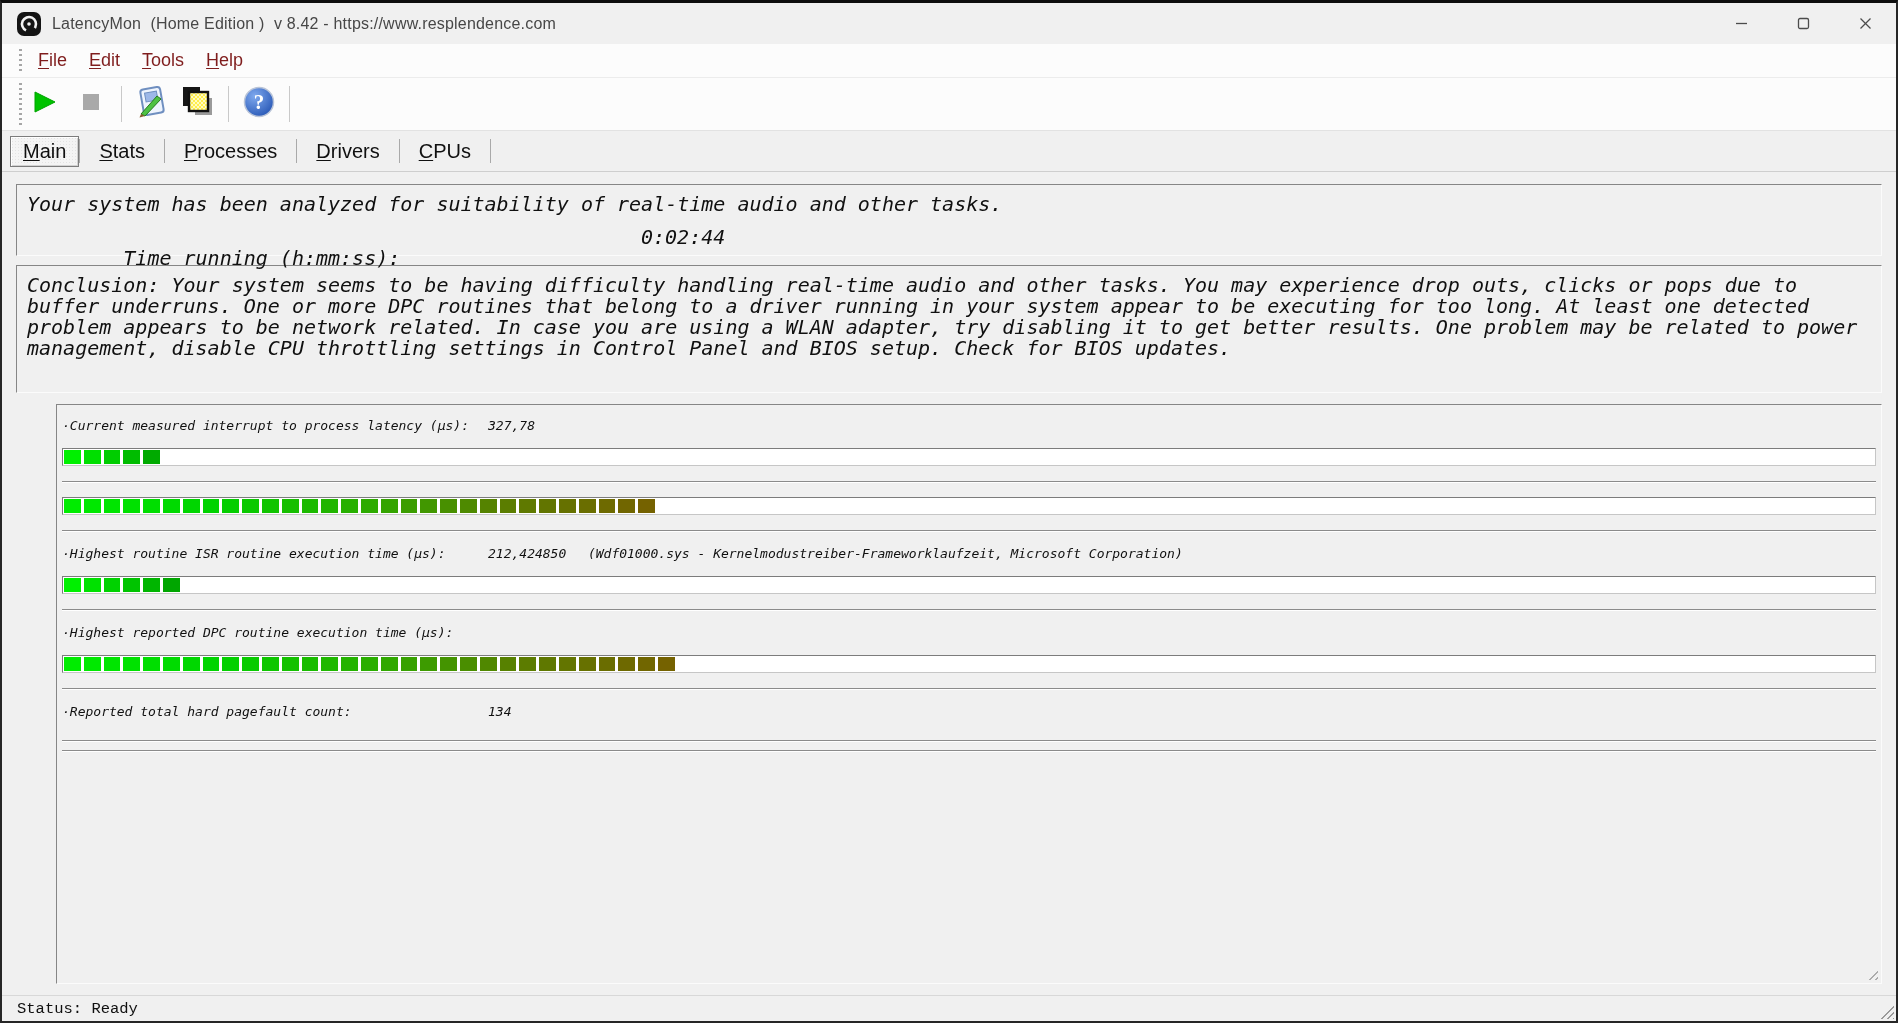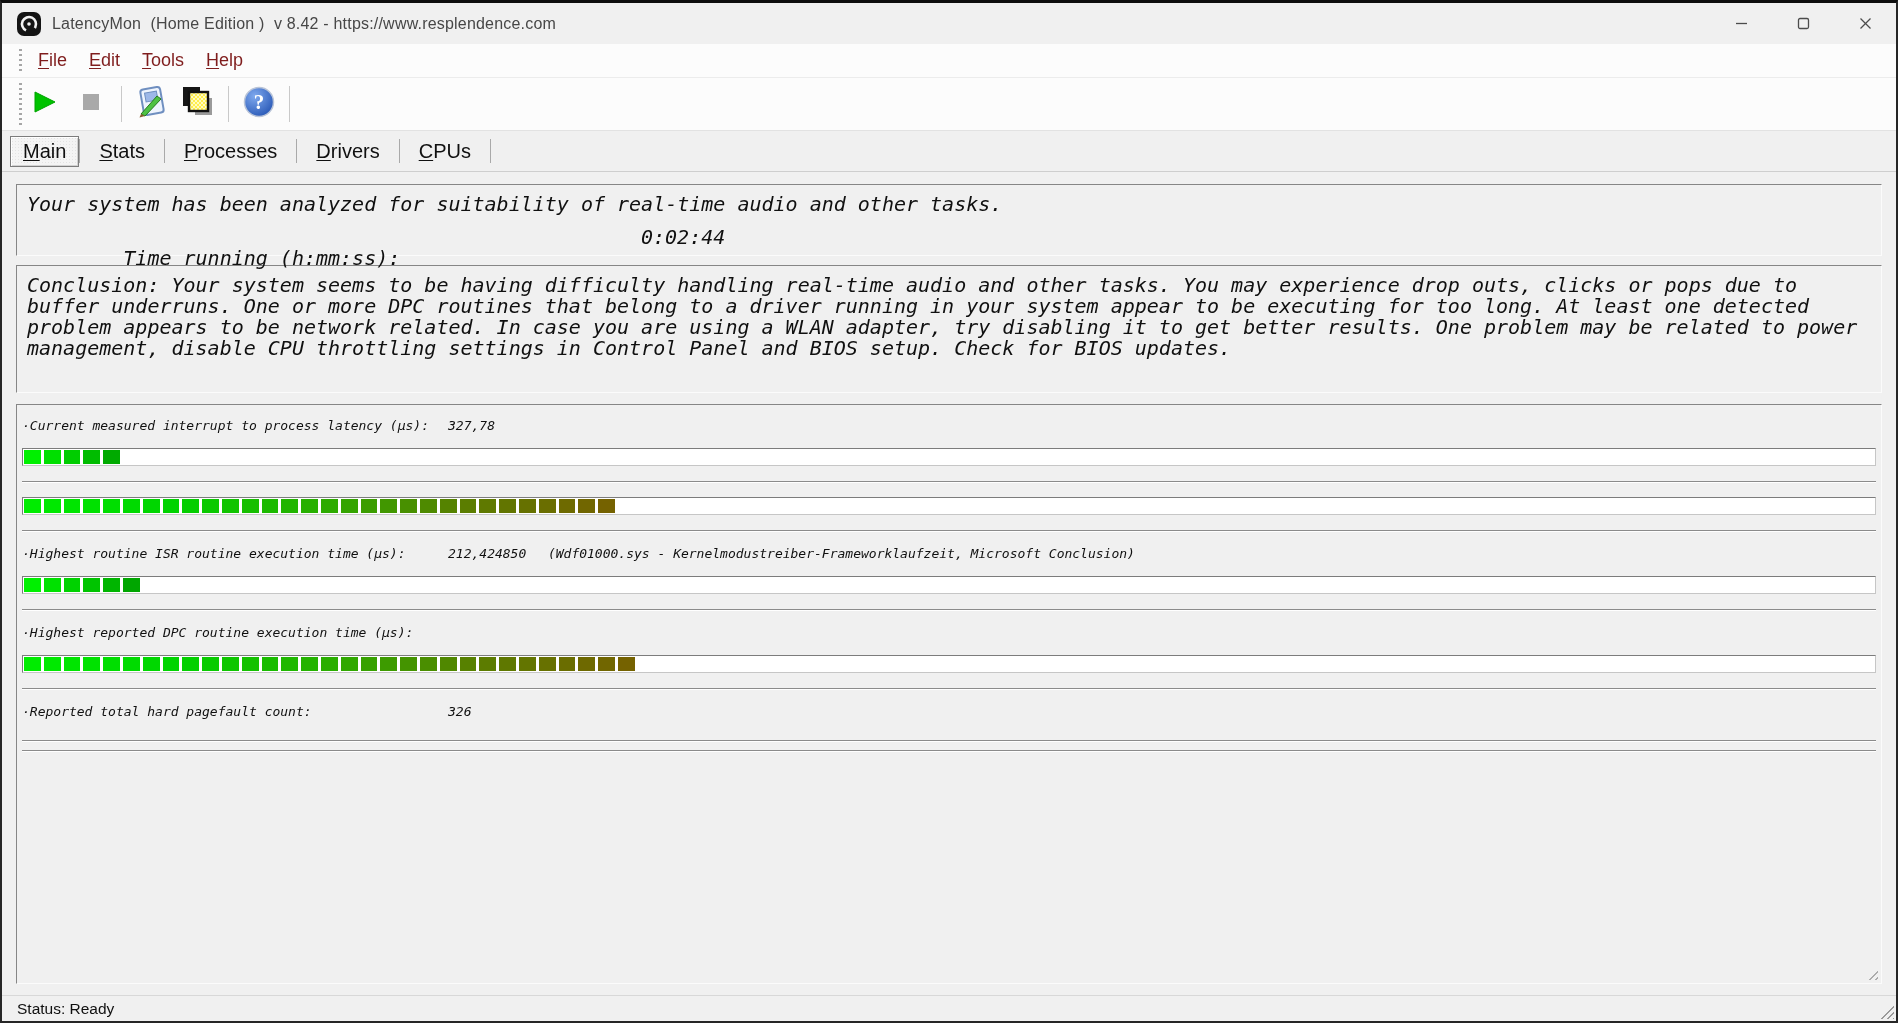--- a/index.html
+++ b/index.html
@@ -48,40 +48,40 @@
   .panel { border:1px solid; border-color:#868686 #fbfbfb #fbfbfb #868686; background:#f0f0f0;font-style:italic; }
   .mono { font-family:"DejaVu Sans Mono","Liberation Mono",monospace; color:#101010; white-space:pre; }
   .summary-panel { height:72px; padding:9px 10px 0; margin-bottom:9px; }
   .summary-line { font-size:20px; line-height:21px; }
   .summary-line2 { margin-top:12px; position:relative; }
   .time-value { position:absolute; left:614px; top:0; }
   .conclusion-panel { height:128px; padding:9px 10px 0; margin-bottom:11px; }
   .conclusion-text { font-size:20px; line-height:21px; white-space:normal; width:1836px; }
 
   
-  .metrics-panel { height:580px; padding:13px 5px 0; position:relative; }
+  .metrics-panel { height:580px; padding:13px 5px 0; position:relative;margin-left:40px; }
   .metric-line { position:relative; height:20px; font-size:13px; }
   .metric-value-wrap { position:absolute; left:426px; top:0; }
   .metric-info { margin-left:18px; }
   .bar-track { margin-top:10px; height:18px; background:#ffffff; padding:1px;
                border:1px solid; border-color:#7c7c7c #c6c6c6 #c6c6c6 #7c7c7c;
                display:flex; gap:3px; align-items:stretch; }
   .bar-seg { width:16.8px; flex:none; }
   .row-sep { margin-top:15px; height:2px; border-top:1px solid #8b8b8b; border-bottom:1px solid #ffffff; }
   .row-sep.first-nobar { margin-top:16px; }
   .row-sep.second-nobar { margin-top:8px; }
   .metric-row { margin-bottom:14px; }
   .corner-grip { position:absolute; right:3px; bottom:3px; width:13px; height:13px;
                  clip-path:polygon(100% 0,100% 100%,0 100%);
                  background:repeating-linear-gradient(135deg,#ababab 0 1px,transparent 1px 4px); }
 
   
   .statusbar { height:26px; flex:none; border-top:1px solid #d8d8d8; background:#f0f0f0;
                display:flex; align-items:center; padding-left:15px; position:relative; }
-  .status-text { font-size:15.5px; color:#101010; }
+  .status-text { font-size:15.5px; color:#101010;font-family:Liberation Mono, monospace; }
   .status-grip { position:absolute; right:2px; bottom:2px; width:15px; height:15px;
                  clip-path:polygon(100% 0,100% 100%,0 100%);
                  background:repeating-linear-gradient(135deg,#9a9a9a 0 1px,transparent 1px 4px); }
 </style>
 </head>
 <body>
 
 <div class="window">
 
   <div class="titlebar">
@@ -271,21 +271,21 @@
               <div class="bar-seg" style="background: rgb(113, 102, 0);"></div>
               <div class="bar-seg" style="background: rgb(117, 98, 0);"></div>
             </div>
             <div class="row-sep"></div>
           </div>
           <div class="metric-row">
     <div class="metric-line">
       <span class="mono metric-label">·Highest routine ISR routine execution time (µs):</span>
       <span class="metric-value-wrap">
         <span class="mono metric-value">212,424850</span>
-        <span class="mono metric-info">(Wdf01000.sys - Kernelmodustreiber-Frameworklaufzeit, Microsoft Conclusion)</span>
+        <span class="mono metric-info">(Wdf01000.sys - Kernelmodustreiber-Frameworklaufzeit, Microsoft Corporation)</span>
       </span>
     </div>
   <div class="bar-track">
               <div class="bar-seg" style="background: rgb(0, 240, 0);"></div>
               <div class="bar-seg" style="background: rgb(0, 225, 0);"></div>
               <div class="bar-seg" style="background: rgb(0, 210, 0);"></div>
               <div class="bar-seg" style="background: rgb(0, 196, 0);"></div>
               <div class="bar-seg" style="background: rgb(0, 181, 0);"></div>
               <div class="bar-seg" style="background: rgb(0, 166, 0);"></div>
             </div>
@@ -327,21 +327,21 @@
               <div class="bar-seg" style="background: rgb(110, 105, 0);"></div>
               <div class="bar-seg" style="background: rgb(113, 102, 0);"></div>
               <div class="bar-seg" style="background: rgb(117, 98, 0);"></div>
             </div>
             <div class="row-sep"></div>
           </div>
           <div class="metric-row">
     <div class="metric-line">
       <span class="mono metric-label">·Reported total hard pagefault count:</span>
       <span class="metric-value-wrap">
-        <span class="mono metric-value">326</span>
+        <span class="mono metric-value">134</span>
         <span class="mono metric-info"></span>
       </span>
     </div>
   <div class="row-sep first-nobar"></div>
             <div class="row-sep second-nobar"></div>
           </div>
         </div>
       <div class="corner-grip"></div>
     </div>
 

